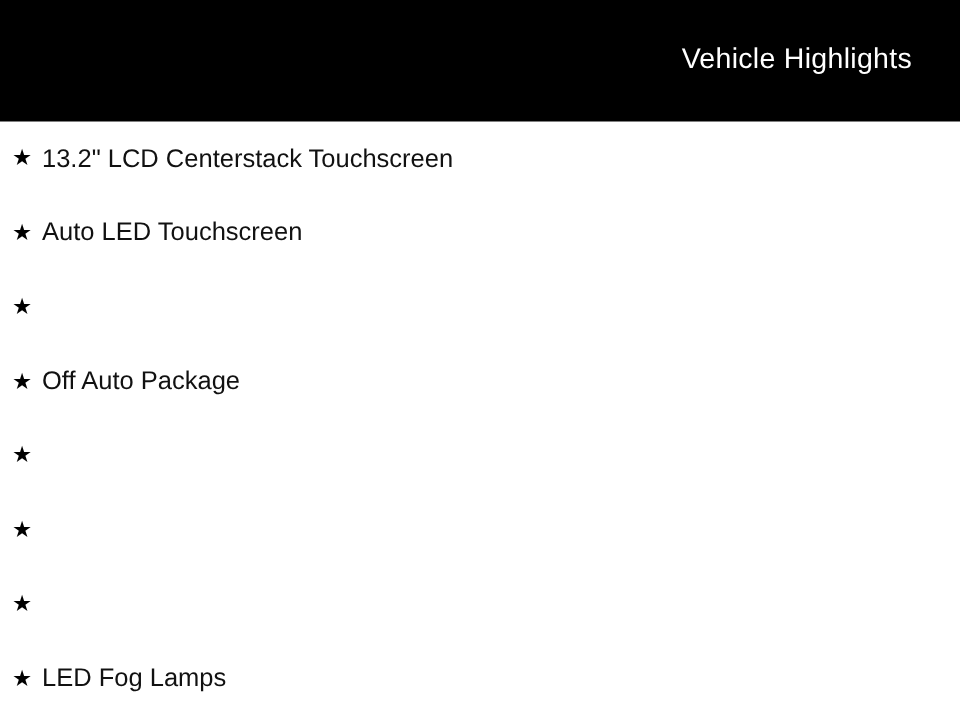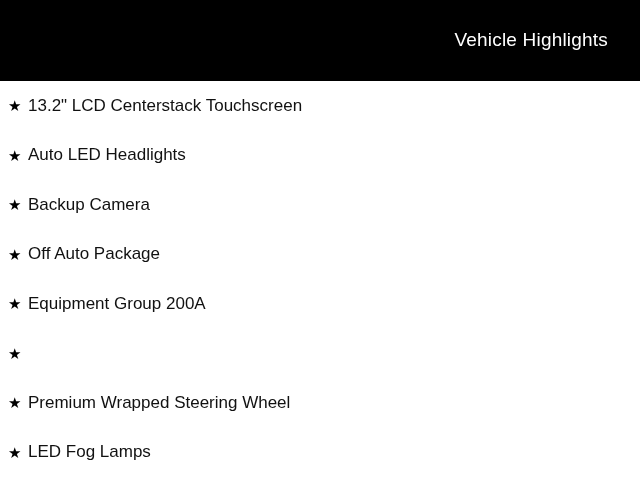--- a/index.html
+++ b/index.html
@@ -76,40 +76,37 @@
     <div class="header-title">Vehicle Highlights</div>
   </div>
 
   <ul class="highlights-list">
     <li class="highlight-item">
       <span class="star-icon">★</span>
       <span class="highlight-label">13.2" LCD Centerstack Touchscreen</span>
     </li>
     <li class="highlight-item">
       <span class="star-icon">★</span>
-      <span class="highlight-label">Auto LED Headlights</span>
+      <span class="highlight-label">Auto LED Touchscreen</span>
     </li>
     <li class="highlight-item">
       <span class="star-icon">★</span>
-      <span class="highlight-label">Backup Camera</span>
     </li>
     <li class="highlight-item">
       <span class="star-icon">★</span>
       <span class="highlight-label">Off Auto Package</span>
     </li>
     <li class="highlight-item">
       <span class="star-icon">★</span>
-      <span class="highlight-label">Equipment Group 200A</span>
     </li>
     <li class="highlight-item">
       <span class="star-icon">★</span>
     </li>
     <li class="highlight-item">
       <span class="star-icon">★</span>
-      <span class="highlight-label">Premium Wrapped Steering Wheel</span>
     </li>
     <li class="highlight-item">
       <span class="star-icon">★</span>
       <span class="highlight-label">LED Fog Lamps</span>
     </li>
   </ul>
 
 </div>
 
 </body></html>

